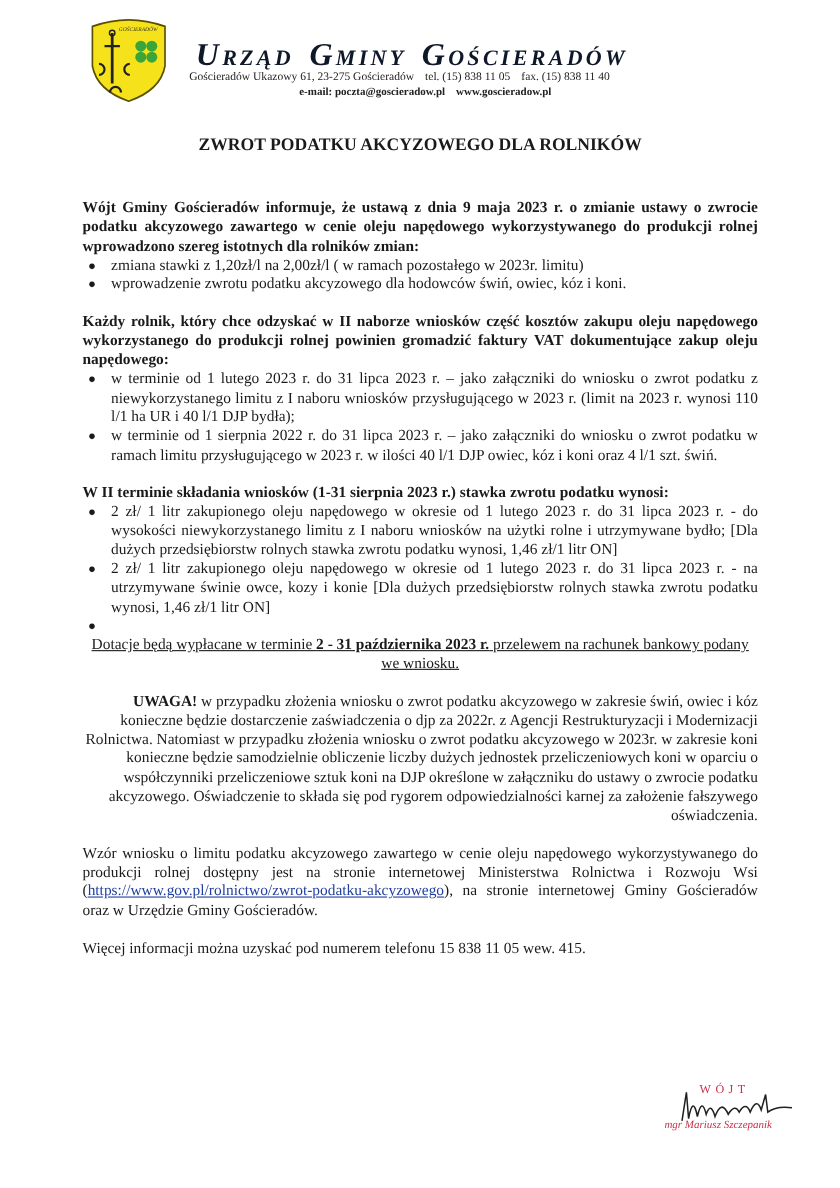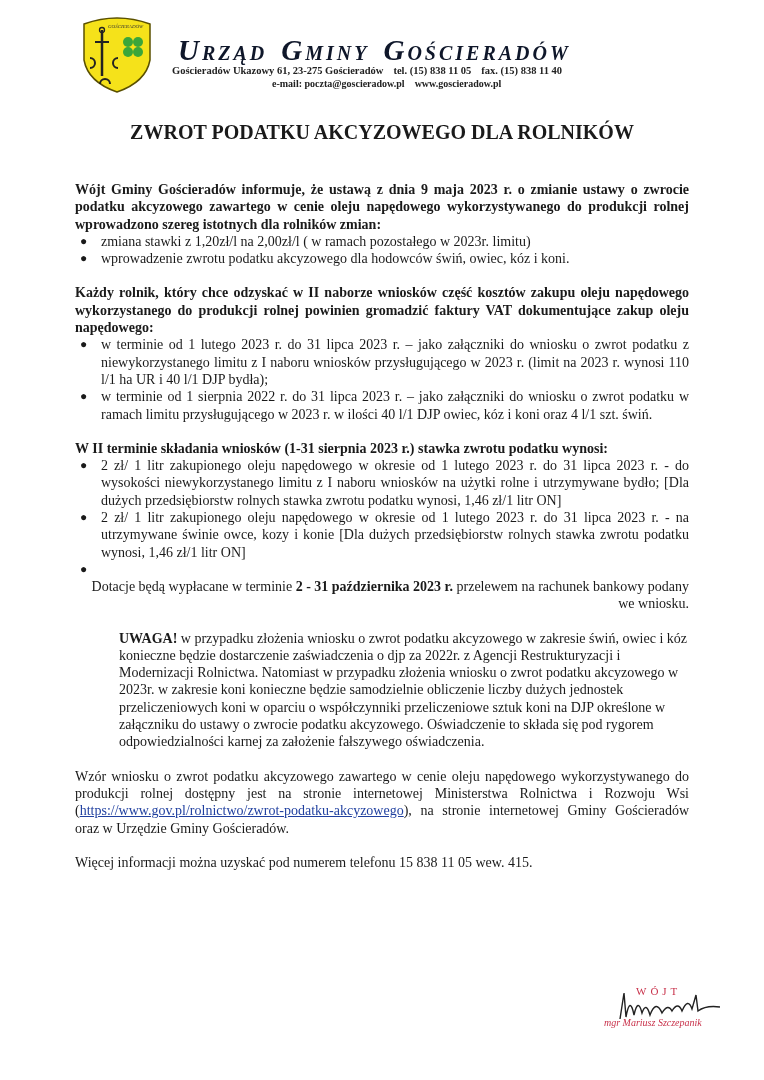--- a/index.html
+++ b/index.html
@@ -10,32 +10,32 @@
   }
   .letterhead { position: absolute; left: 80px; top: 14px; width: 560px; height: 80px; }
   .crest { position: absolute; left: 0; top: 0; width: 74px; height: 80px; }
   .org-name {
     position: absolute; left: 98px; top: 20px;
     font-size: 29px; font-weight: bold; letter-spacing: 3px; color: #0f172a;
     font-variant: small-caps; white-space: nowrap; font-style: italic;
   }
   .org-name .sp { display: inline-block; width: 14px; }
   .org-address {
-    position: absolute; left: 92px; top: 51px; font-size: 10.5px; font-weight: bold;
+    position: absolute; left: 92px; top: 51px; font-size: 10.5px; font-weight: normal;
     white-space: nowrap; color: #222;
   }
   .org-contact {
     position: absolute; left: 192px; top: 64px; font-size: 10px; font-weight: bold;
     white-space: nowrap; color: #222;
   }
   .org-address span, .org-contact span { margin-right: 10px; }
 
   .title {
     position: absolute; left: 0; width: 764px; top: 122px; text-align: center;
-    font-size: 20px; font-weight: bold; line-height: 20px;
+    font-size: 16px; font-weight: bold; line-height: 20px;
   }
   .content {
     position: absolute; left: 75px; top: 181px; width: 614px;
     font-size: 14px; line-height: 17.3px;
   }
   .p { text-align: justify; margin: 0; }
   .bold { font-weight: bold; }
   .ul { list-style: none; margin: 0; padding: 0; }
   .ul li { position: relative; padding-left: 26px; text-align: justify; }
   .ul li .dot {
@@ -102,32 +102,32 @@
   <div class="gap"></div>
 
   <p class="p bold">W II terminie składania wniosków (1-31 sierpnia 2023 r.) stawka  zwrotu podatku wynosi:</p>
   <ul class="ul">
     <li><span class="dot">●</span><span>2 zł/ 1 litr zakupionego oleju napędowego w okresie od 1 lutego 2023 r. do 31 lipca 2023 r. - do wysokości niewykorzystanego limitu z I naboru wniosków na użytki rolne i utrzymywane bydło; [Dla dużych przedsiębiorstw rolnych stawka zwrotu podatku wynosi, 1,46 zł/1 litr ON]</span></li>
     <li><span class="dot">●</span><span>2 zł/ 1 litr zakupionego oleju napędowego w okresie od 1 lutego 2023 r. do 31 lipca 2023 r. - na utrzymywane świnie owce, kozy i konie [Dla dużych przedsiębiorstw rolnych stawka zwrotu podatku wynosi, 1,46 zł/1 litr ON]</span></li>
     <li><span class="dot">●</span></li>
   </ul>
   <div class="gap"></div>
 
-  <p class="p" style="text-align:right;">
+  <p class="p" style="text-align:center;text-decoration:underline;">
     <span>Dotacje będą wypłacane w terminie </span><span class="bold">2 - 31 października 2023 r.</span><span> przelewem na rachunek bankowy podany we wniosku.</span>
   </p>
   <div class="gap"></div>
 
-  <p class="p" style="text-align:left;margin-left:44px;">
+  <p class="p" style="text-align:right;">
     <span class="bold">UWAGA!</span><span> w przypadku złożenia wniosku o zwrot podatku akcyzowego w zakresie świń, owiec i kóz konieczne będzie dostarczenie zaświadczenia o djp za 2022r. z Agencji Restrukturyzacji i Modernizacji Rolnictwa. Natomiast w przypadku złożenia wniosku o zwrot podatku akcyzowego w 2023r. w zakresie koni konieczne będzie samodzielnie obliczenie liczby dużych jednostek przeliczeniowych koni w oparciu o współczynniki przeliczeniowe sztuk koni na DJP określone w załączniku do ustawy o zwrocie podatku akcyzowego. Oświadczenie to składa się pod rygorem odpowiedzialności karnej za założenie fałszywego oświadczenia.</span>
   </p>
   <div class="gap"></div>
 
   <p class="p">
-    <span>Wzór wniosku o zwrot podatku akcyzowego zawartego w cenie oleju napędowego wykorzystywanego do produkcji rolnej dostępny jest na stronie internetowej Ministerstwa Rolnictwa i Rozwoju Wsi (</span><a class="link">https://www.gov.pl/rolnictwo/zwrot-podatku-akcyzowego</a><span>), na stronie internetowej Gminy Gościeradów oraz w Urzędzie Gminy Gościeradów.</span>
+    <span>Wzór wniosku o limitu podatku akcyzowego zawartego w cenie oleju napędowego wykorzystywanego do produkcji rolnej dostępny jest na stronie internetowej Ministerstwa Rolnictwa i Rozwoju Wsi (</span><a class="link">https://www.gov.pl/rolnictwo/zwrot-podatku-akcyzowego</a><span>), na stronie internetowej Gminy Gościeradów oraz w Urzędzie Gminy Gościeradów.</span>
   </p>
   <div class="gap"></div>
 
   <p class="p" style="text-align:left;">Więcej informacji można uzyskać pod numerem telefonu 15 838 11 05 wew. 415.</p>
 </div>
 
 <div class="signature">
   <svg class="sig-scribble" width="110" height="36" viewBox="0 0 110 36">
     <path d="M4 30 L8 4 L10 28 Q14 6 18 26 Q22 8 26 24 Q30 12 34 26 Q40 10 46 24 Q52 14 56 22 Q62 12 66 22 Q72 8 76 20 L80 6 L82 22 Q90 16 104 18" fill="none" stroke="#222" stroke-width="1.4"></path>
   </svg>

